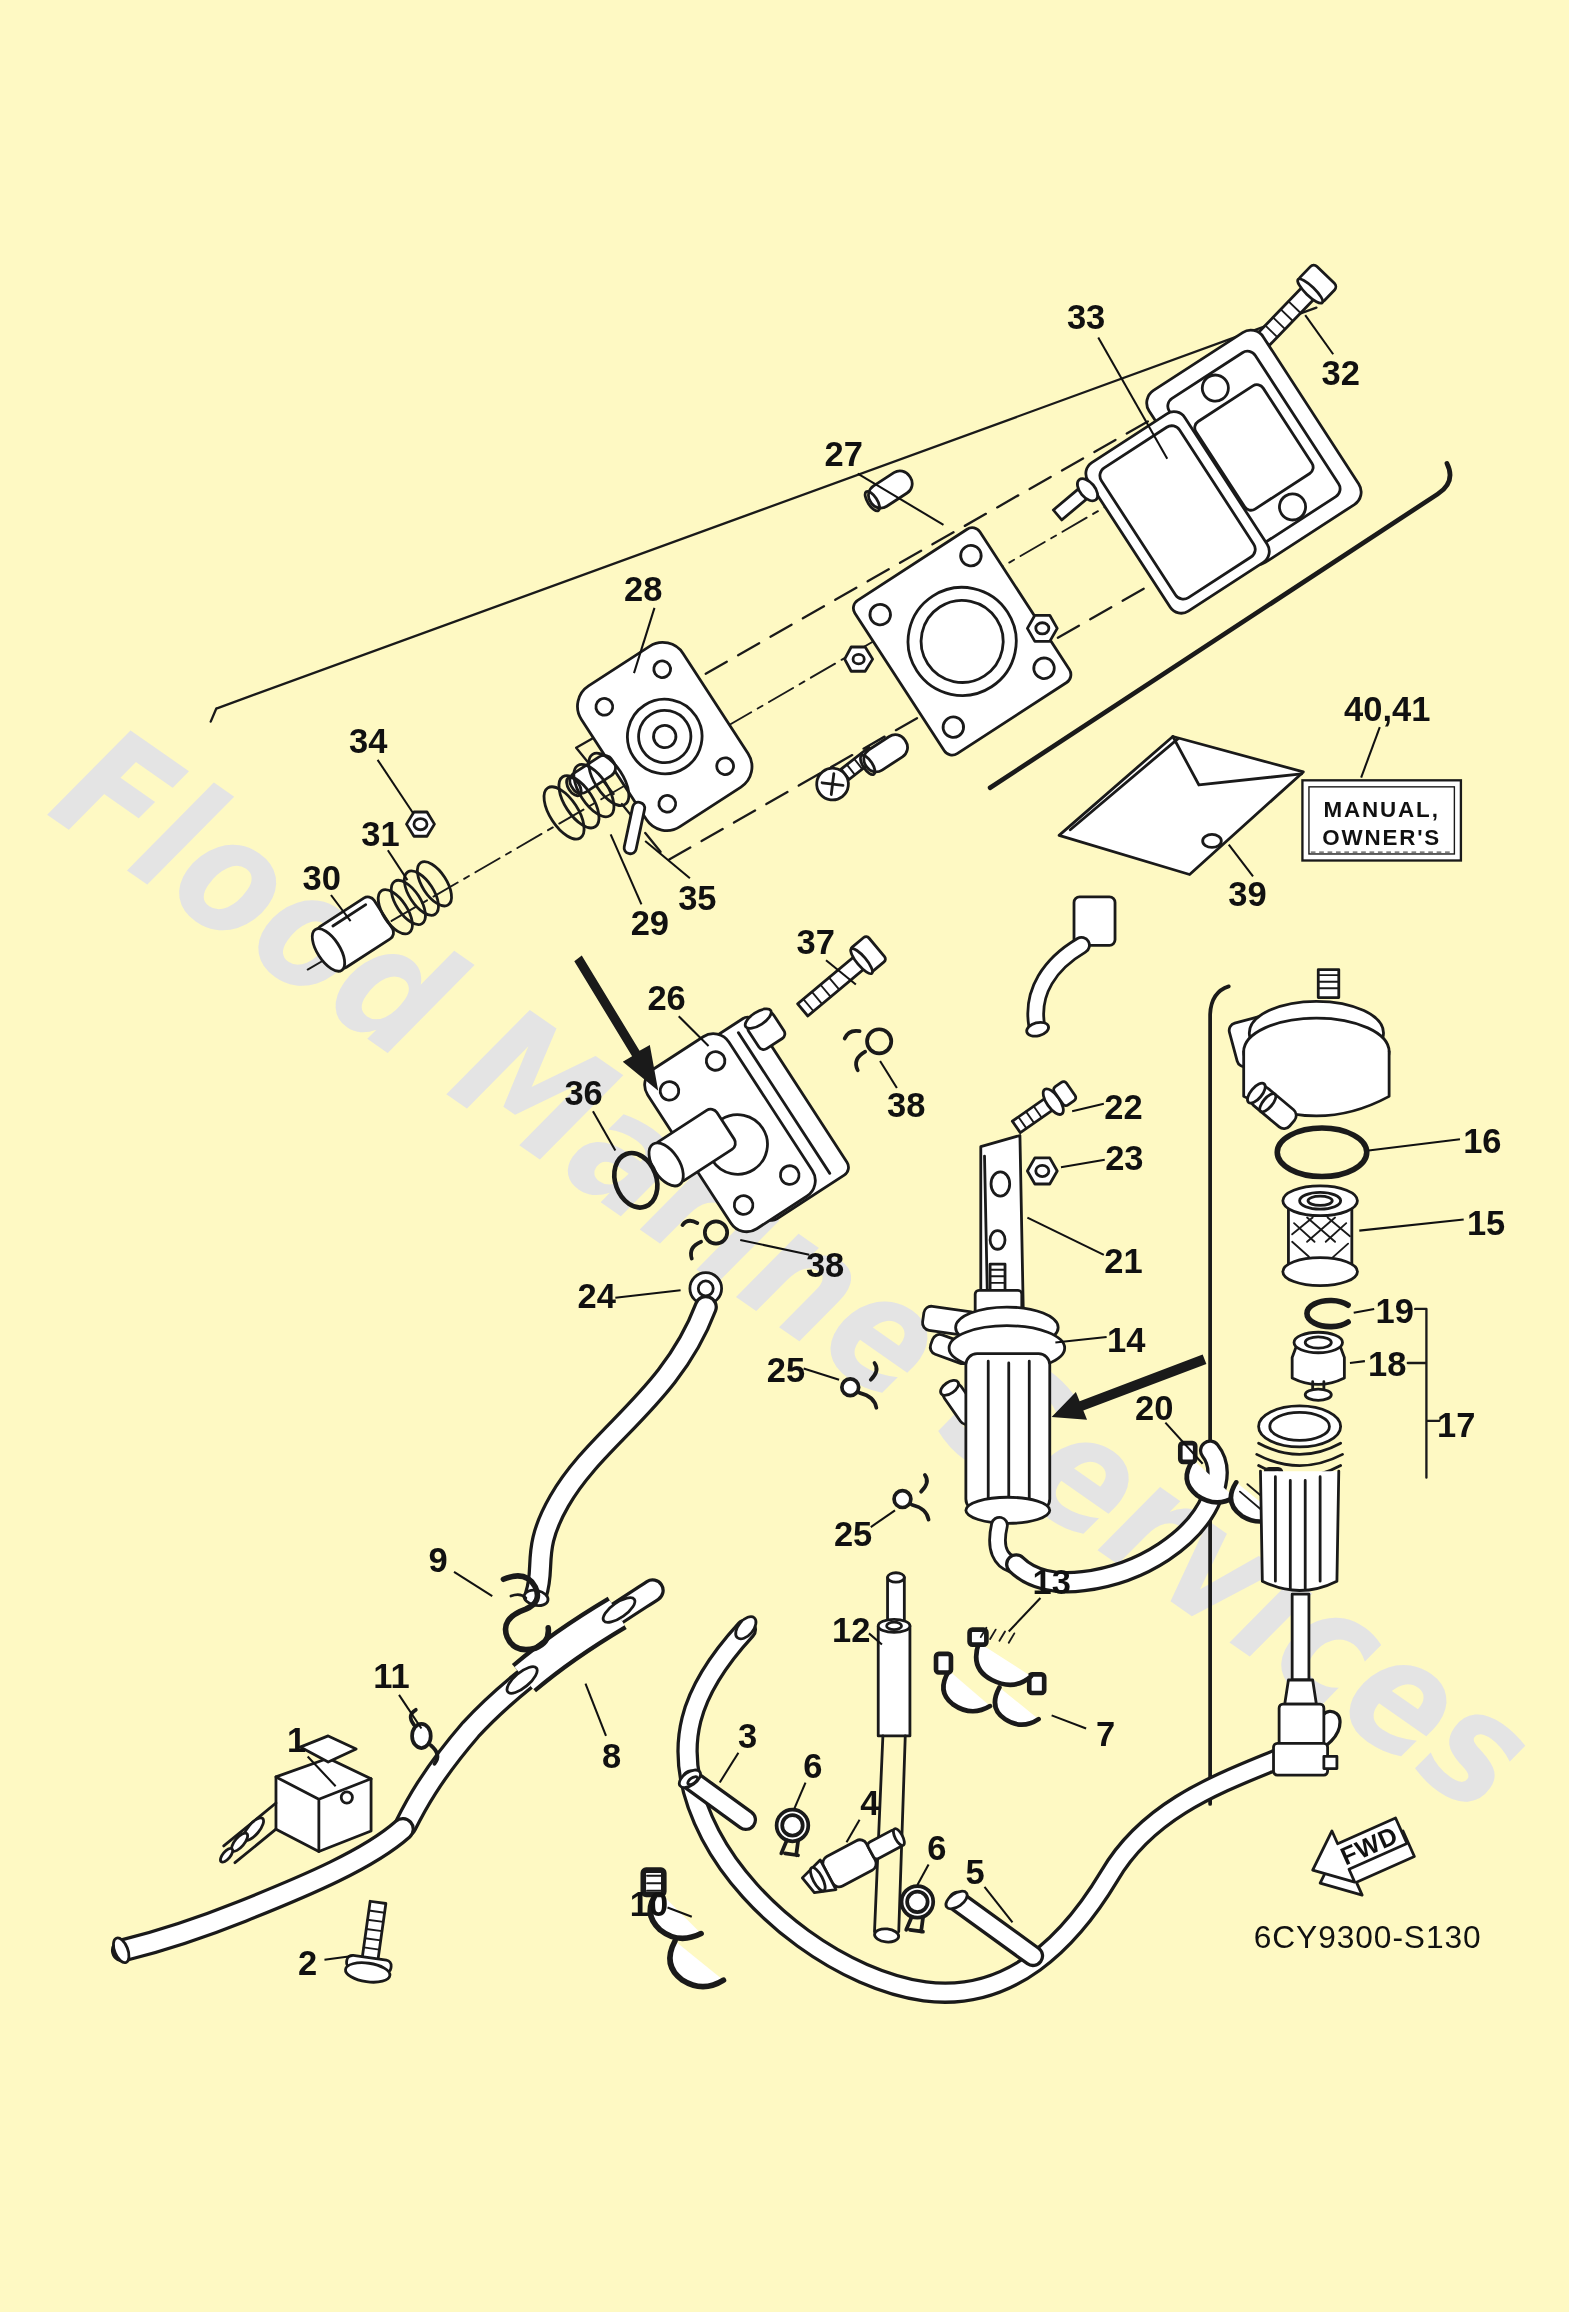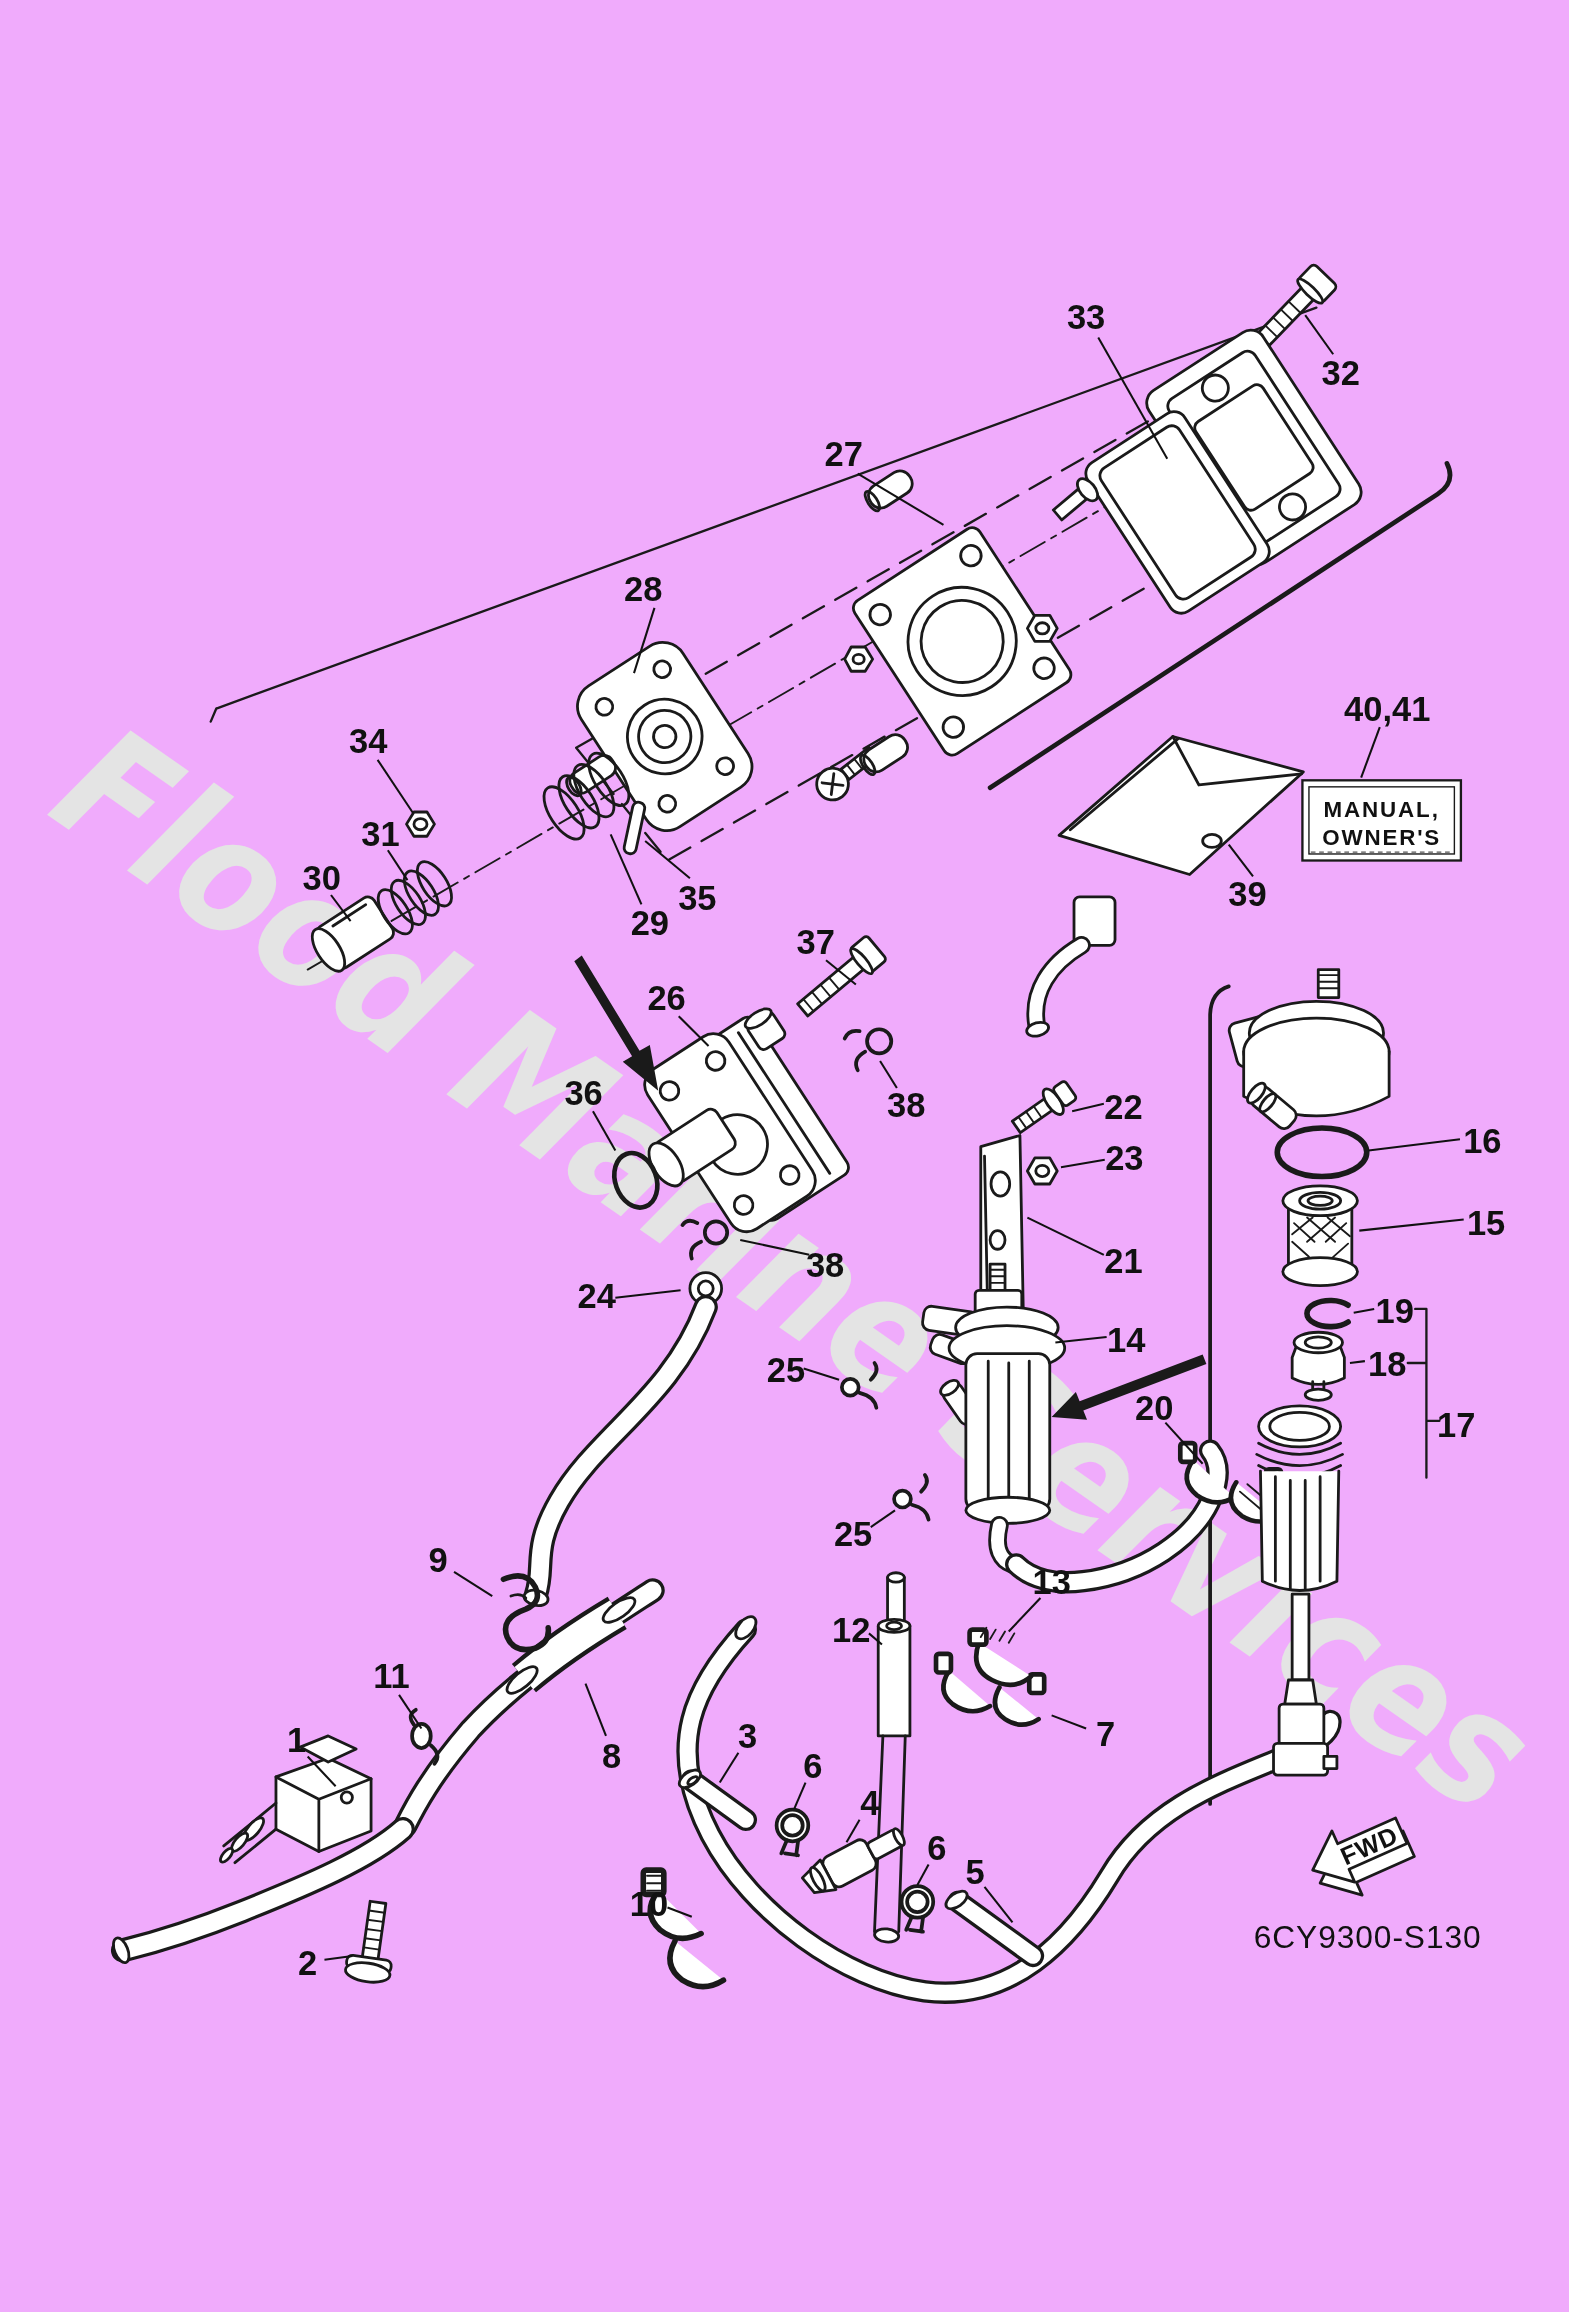--- a/index.html
+++ b/index.html
@@ -1,16 +1,16 @@
 <!DOCTYPE html>
 <html style="font-size:15px"><head>
 <meta charset="utf-8">
 <style>
   html,body{margin:0;padding:0;background:#fff;}
-  .stage{position:relative;width:1570px;height:2313px;background:#f0abfc;overflow:hidden;
+  .stage{position:relative;width:1570px;height:2313px;background:#fef9c3;overflow:hidden;
          font-family:"Liberation Sans",sans-serif;}
   svg{position:absolute;left:0;top:0;}
   .w{fill:#ffffff;}
   .ln{fill:none;}
   .callout{font-family:"Liberation Sans",sans-serif;font-size:37px;font-weight:bold;fill:#111;
            text-anchor:middle;dominant-baseline:central;}
   .leader{fill:none;stroke:#111;stroke-width:2.2;}
   .wm{font-family:"DejaVu Sans",sans-serif;font-style:italic;font-weight:bold;}
   .boxtxt{font-family:"Liberation Sans",sans-serif;font-size:24px;font-weight:bold;fill:#111;
           text-anchor:middle;letter-spacing:2px;}

